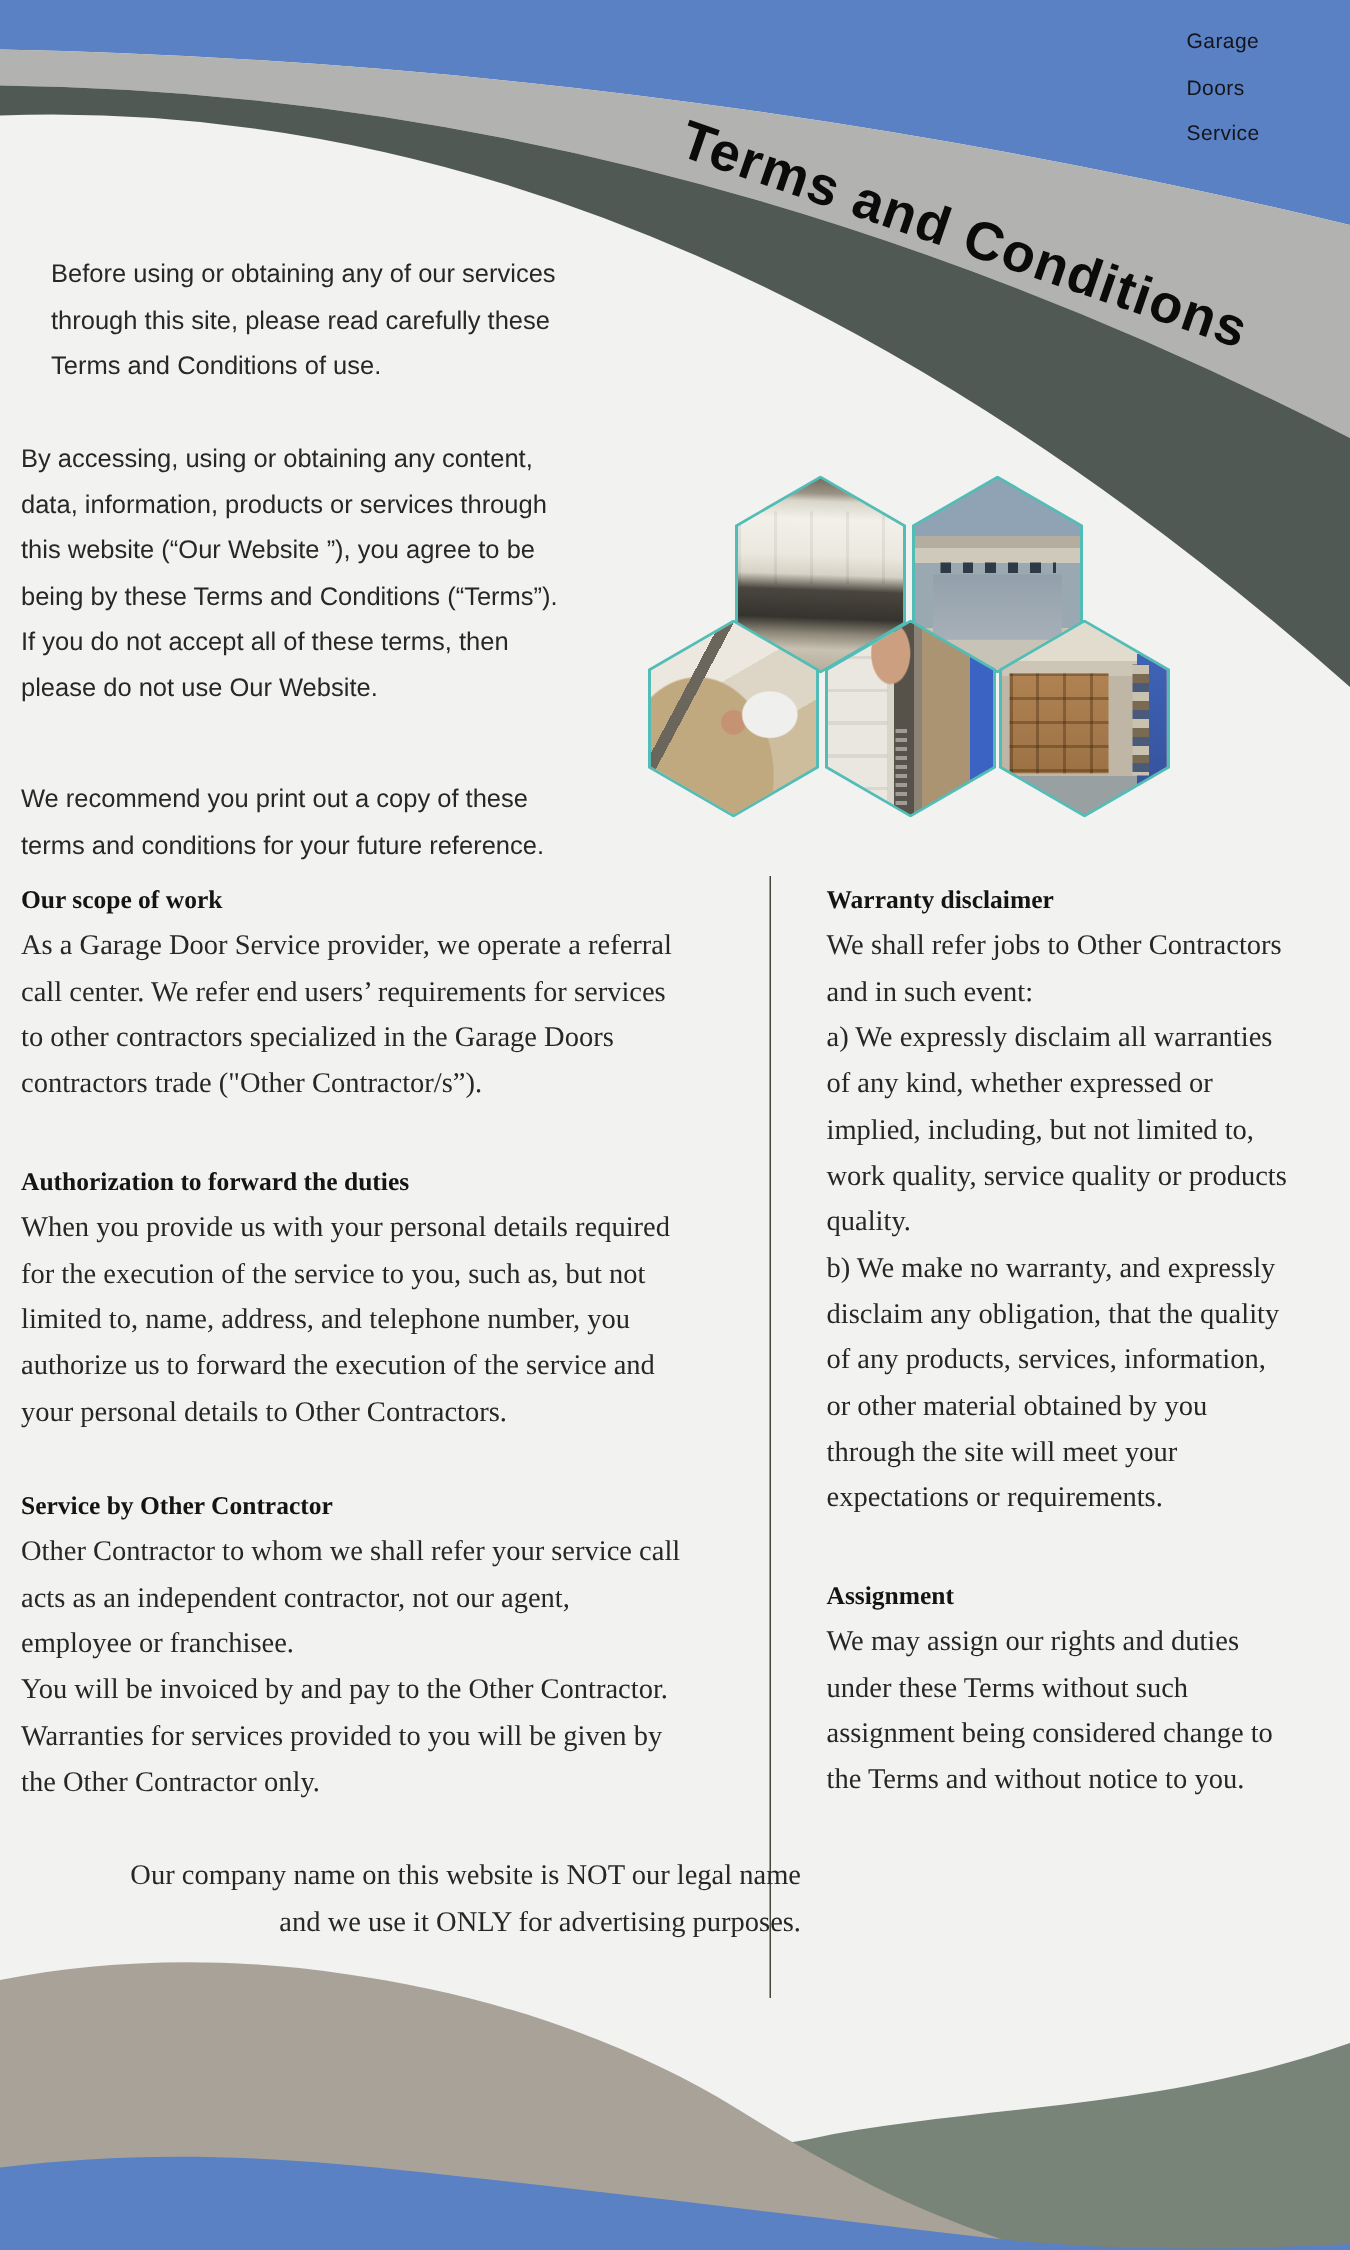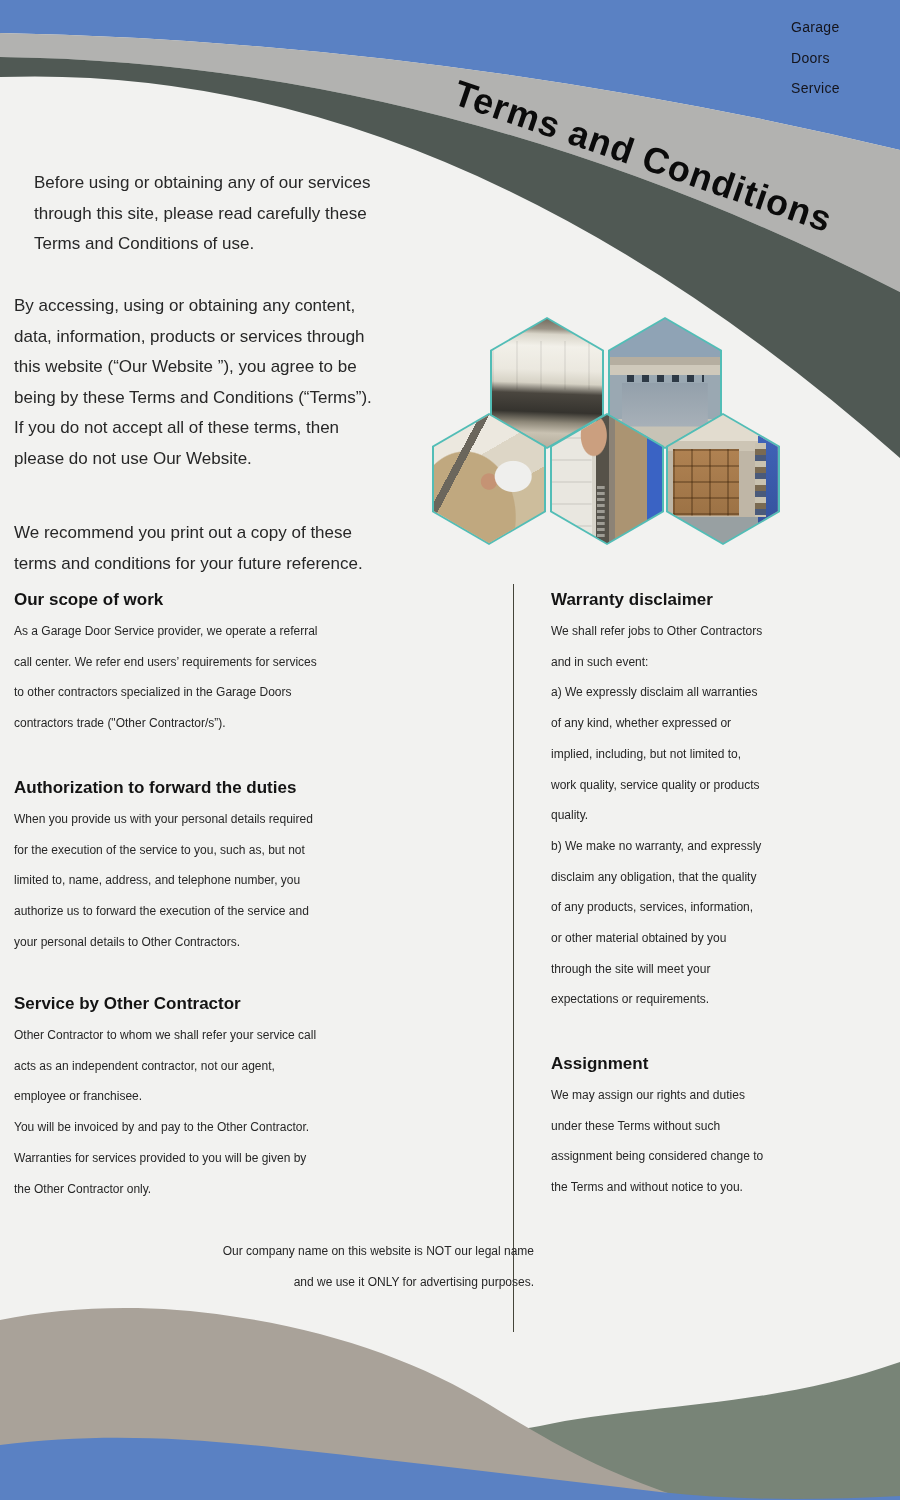--- a/index.html
+++ b/index.html
@@ -88,29 +88,29 @@
       linear-gradient(180deg,#e2dccf 0 20%,#cdc5b5 20% 28%,#bfb6a6 28% 80%,#98a0a2 80% 100%);
     background-size:60% 52%,60% 52%,60% 52%,10% 58%,18% 72%,100% 100%;
     background-position:12% 56%,12% 56%,12% 56%,88% 52%,100% 58%,0 0;
     background-repeat:no-repeat;
   }
   
   #divider{
     position:absolute;left:513px;top:584px;width:1px;height:748px;
     background:#45453a;
   }
-  .section{position:absolute;}
+  .section{position:absolute;font-family:Liberation Serif, serif;}
   .col-left{left:14px;width:520px;}
   .col-right{left:551px;width:370px;}
   .section h3{
     margin:0 0 1px 0;font-size:17px;line-height:31px;
     font-weight:bold;color:#141414;
   }
   .section p{
-    margin:0;font-size:12px;line-height:30.7px;
+    margin:0;font-size:19px;line-height:30.7px;
     white-space:pre-line;
   }
   #sec-scope{top:584px;} #sec-auth{top:772px;} #sec-service{top:988px;}
   #sec-company{top:1236px;text-align:right;}
   #sec-warranty{top:584px;} #sec-assignment{top:1048px;}
   
   #footer-svg{position:absolute;left:0;top:1300px;width:900px;height:200px;}
 </style>
 </head>
 <body>

